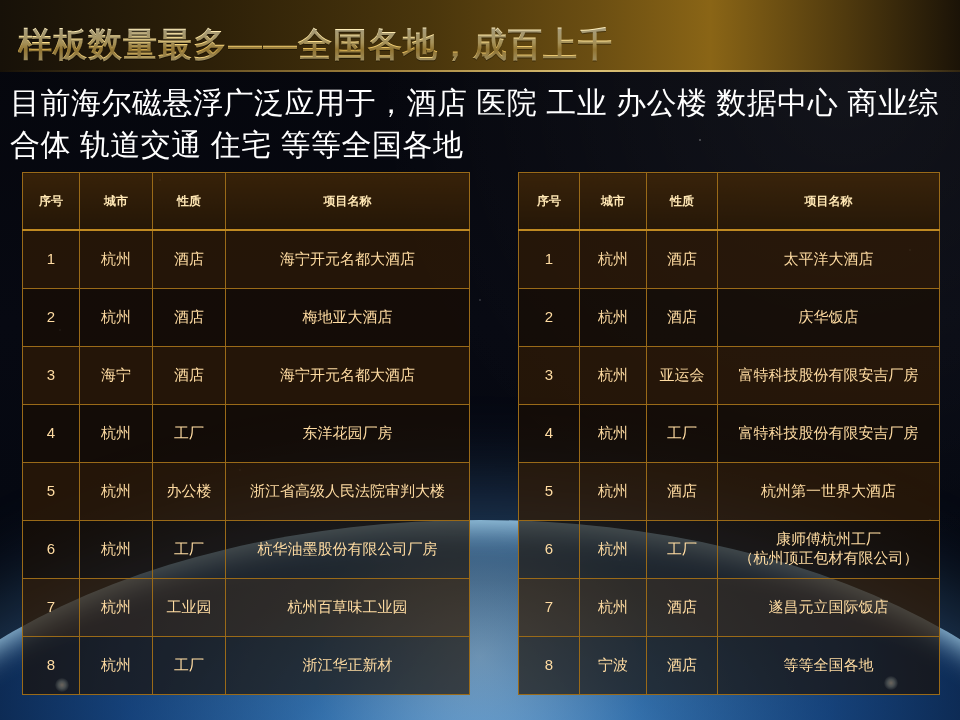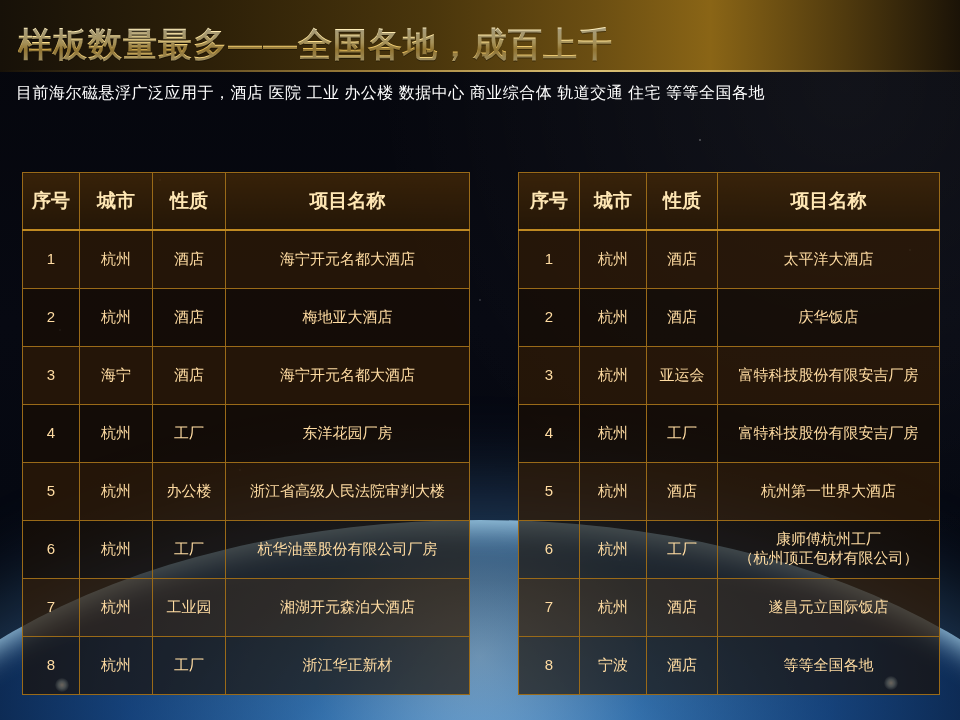--- a/index.html
+++ b/index.html
@@ -101,24 +101,24 @@
     background: linear-gradient(180deg, #fff7d6 0%, #ffe08a 45%, #e0b44e 60%, #fff2bf 100%);
     -webkit-background-clip: text;
     background-clip: text;
     -webkit-text-fill-color: transparent;
     text-shadow: 0 1px 0 rgba(0,0,0,0.35);
     white-space: nowrap;
     margin-top: 8px;
   }
   .subtitle {
     position: absolute;
-    left: 16px; top: 82px;
+    left: 10px; top: 82px;
     width: 930px;
     color: #ffffff;
-    font-size: 16px;
+    font-size: 30px;
     line-height: 1.40;
     letter-spacing: 0.5px;
   }
 
   
   .tables {
     position: absolute;
     left: 0; top: 172px;
     width: 960px;
   }
@@ -136,21 +136,21 @@
     text-align: center;
     vertical-align: middle;
     font-size: 15px;
     font-weight: normal;
     padding: 0 2px;
     line-height: 1.25;
   }
   .tbl thead th {
     height: 56px;
     font-weight: bold;
-    font-size: 19px;
+    font-size: 12px;
     color: #ffe7b4;
     background: linear-gradient(180deg, rgba(70,42,8,0.75) 0%, rgba(45,27,5,0.75) 100%);
     border-bottom: 2px solid #c08a22;
   }
   .tbl tbody tr { height: 58px; }
   .tbl tbody tr:nth-child(odd)  td { background: rgba(58,33,6,0.55); }
   .tbl tbody tr:nth-child(even) td { background: rgba(30,17,3,0.45); }
   .c-idx  { width: 52px;  font-size: 14px; }
   .c-city { width: 68px; }
   .c-type { width: 68px; }
@@ -220,21 +220,21 @@
           <tr>
             <td class="c-idx">6</td>
             <td class="c-city">杭州</td>
             <td class="c-type">工厂</td>
             <td class="c-name">杭华油墨股份有限公司厂房</td>
           </tr>
           <tr>
             <td class="c-idx">7</td>
             <td class="c-city">杭州</td>
             <td class="c-type">工业园</td>
-            <td class="c-name">湘湖开元森泊大酒店</td>
+            <td class="c-name">杭州百草味工业园</td>
           </tr>
           <tr>
             <td class="c-idx">8</td>
             <td class="c-city">杭州</td>
             <td class="c-type">工厂</td>
             <td class="c-name">浙江华正新材</td>
           </tr>
         </tbody>
     </table>
     <table class="tbl tbl-right" id="tbl-right">

